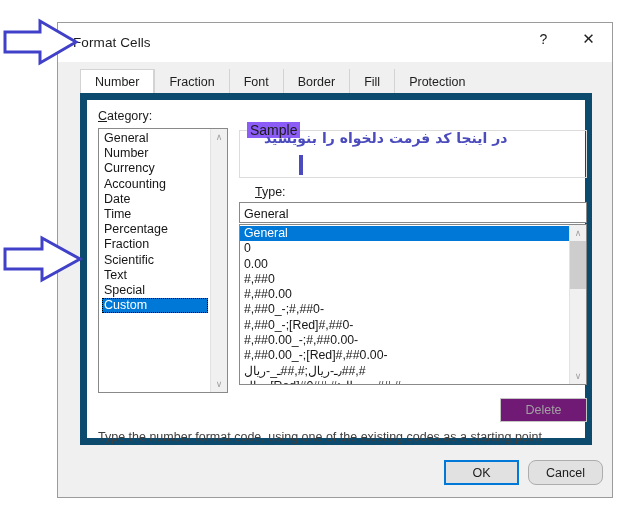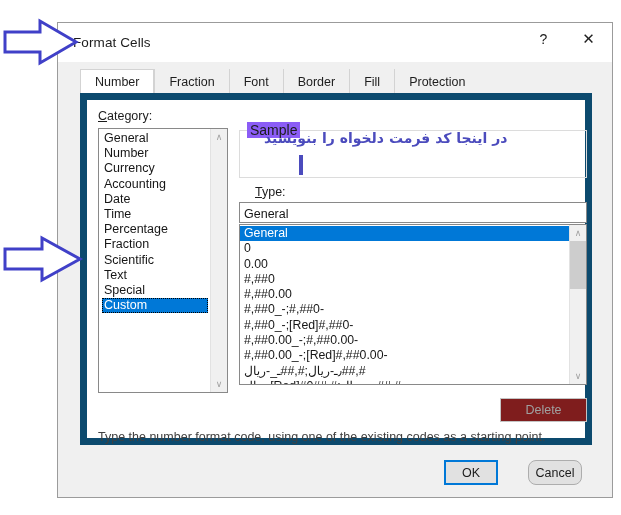--- a/index.html
+++ b/index.html
@@ -252,21 +252,21 @@
     unicode-bidi: plaintext;
   }
 
   
   #delete-btn {
     position: absolute;
     left: 413px;
     top: 298px;
     width: 87px;
     height: 24px;
-    background: #7f1d1d;
+    background: #701a75;
     border: 1px solid #c4c4c4;
     color: #a0a0a0;
     font-size: 12.5px;
     display: flex;
     align-items: center;
     justify-content: center;
     box-sizing: border-box;
     font-family: "Liberation Sans", sans-serif;
   }
 
@@ -275,21 +275,21 @@
     position: absolute;
     left: 11px;
     top: 330px;
     font-size: 12.5px;
     color: #404040;
   }
 
   
   .footer-btn {
     position: absolute;
-    width: 54px;
+    width: 75px;
     height: 25px;
     font-size: 12.5px;
     display: flex;
     align-items: center;
     justify-content: center;
     box-sizing: border-box;
     background: #e1e1e1;
     border: 1px solid #adadad;
     color: #1c1c1c;
     font-family: "Liberation Sans", sans-serif;

